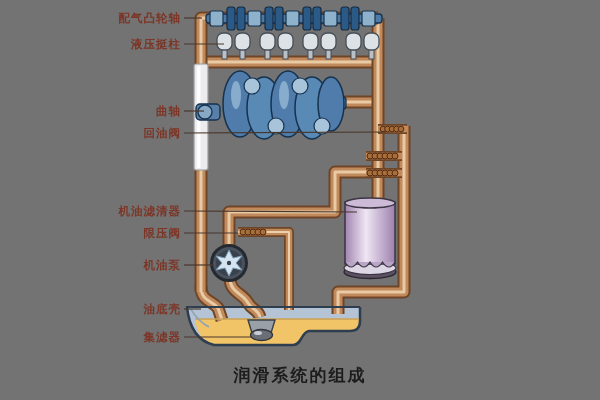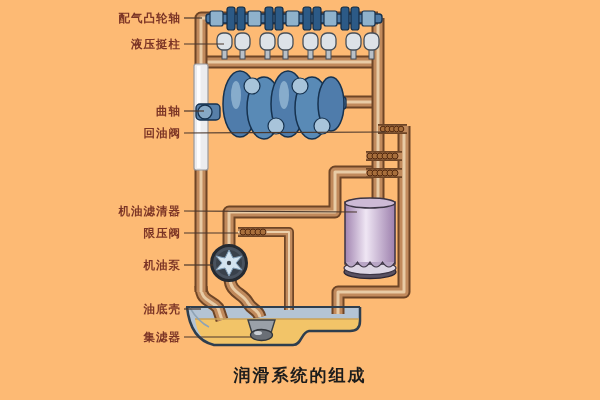--- a/index.html
+++ b/index.html
@@ -1,16 +1,16 @@
 <!DOCTYPE html>
 <html><head>
 <meta charset="utf-8">
 <style>
   html,body{margin:0;padding:0;background:#ffffff;}
-  #stage{position:relative;width:600px;height:400px;background:#fdba74;overflow:hidden;
+  #stage{position:relative;width:600px;height:400px;background:#737373;overflow:hidden;
          font-family:"Liberation Sans","DejaVu Sans",sans-serif;}
   svg{display:block;}
   .pipe-outer{fill:none;stroke:#6e4526;stroke-width:13;stroke-linejoin:round;}
   .pipe-mid{fill:none;stroke:#c18a5c;stroke-width:9;stroke-linejoin:round;}
   .pipe-hi{fill:none;stroke:#ecd0ab;stroke-width:3;stroke-linejoin:round;opacity:.92;}
   .tpipe-outer{fill:none;stroke:#6e4526;stroke-width:10;stroke-linejoin:round;}
   .tpipe-mid{fill:none;stroke:#c18a5c;stroke-width:6.5;stroke-linejoin:round;}
   .tpipe-hi{fill:none;stroke:#ecd0ab;stroke-width:2;stroke-linejoin:round;}
   .coil{fill:#a86f3c;stroke:#53290f;stroke-width:1;}
   .leader{stroke:#4a372c;stroke-width:1.2;}

